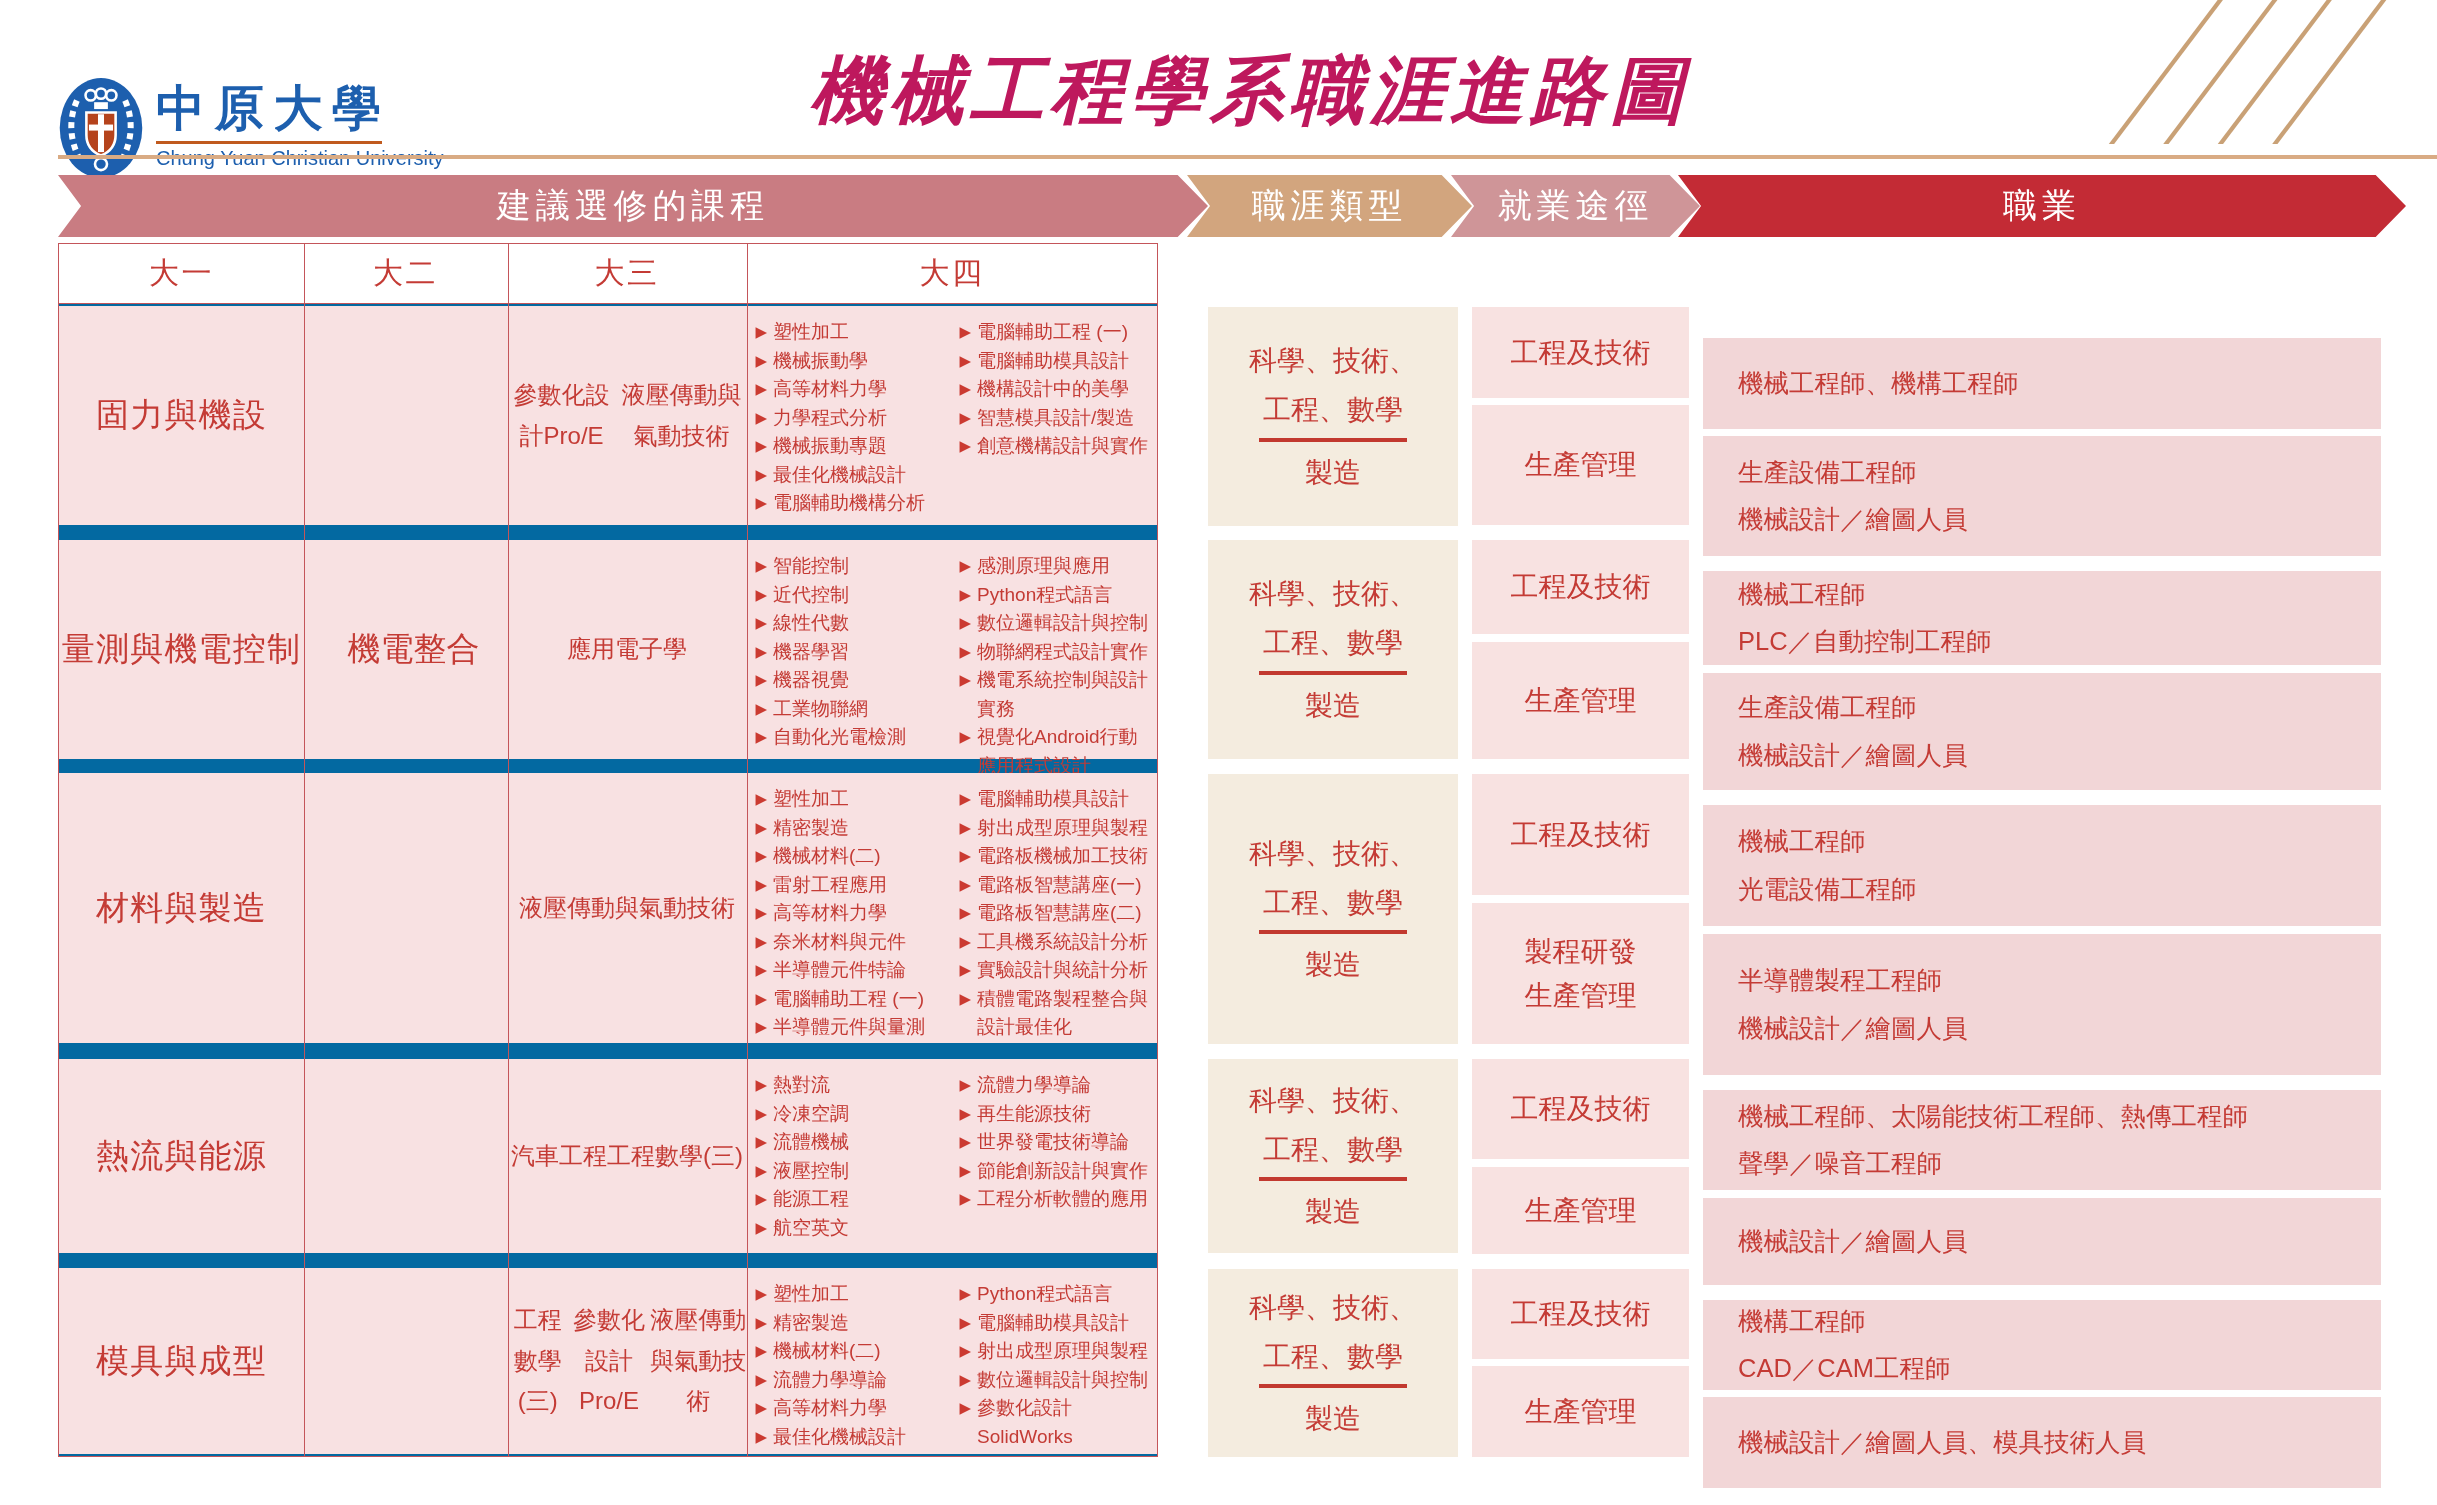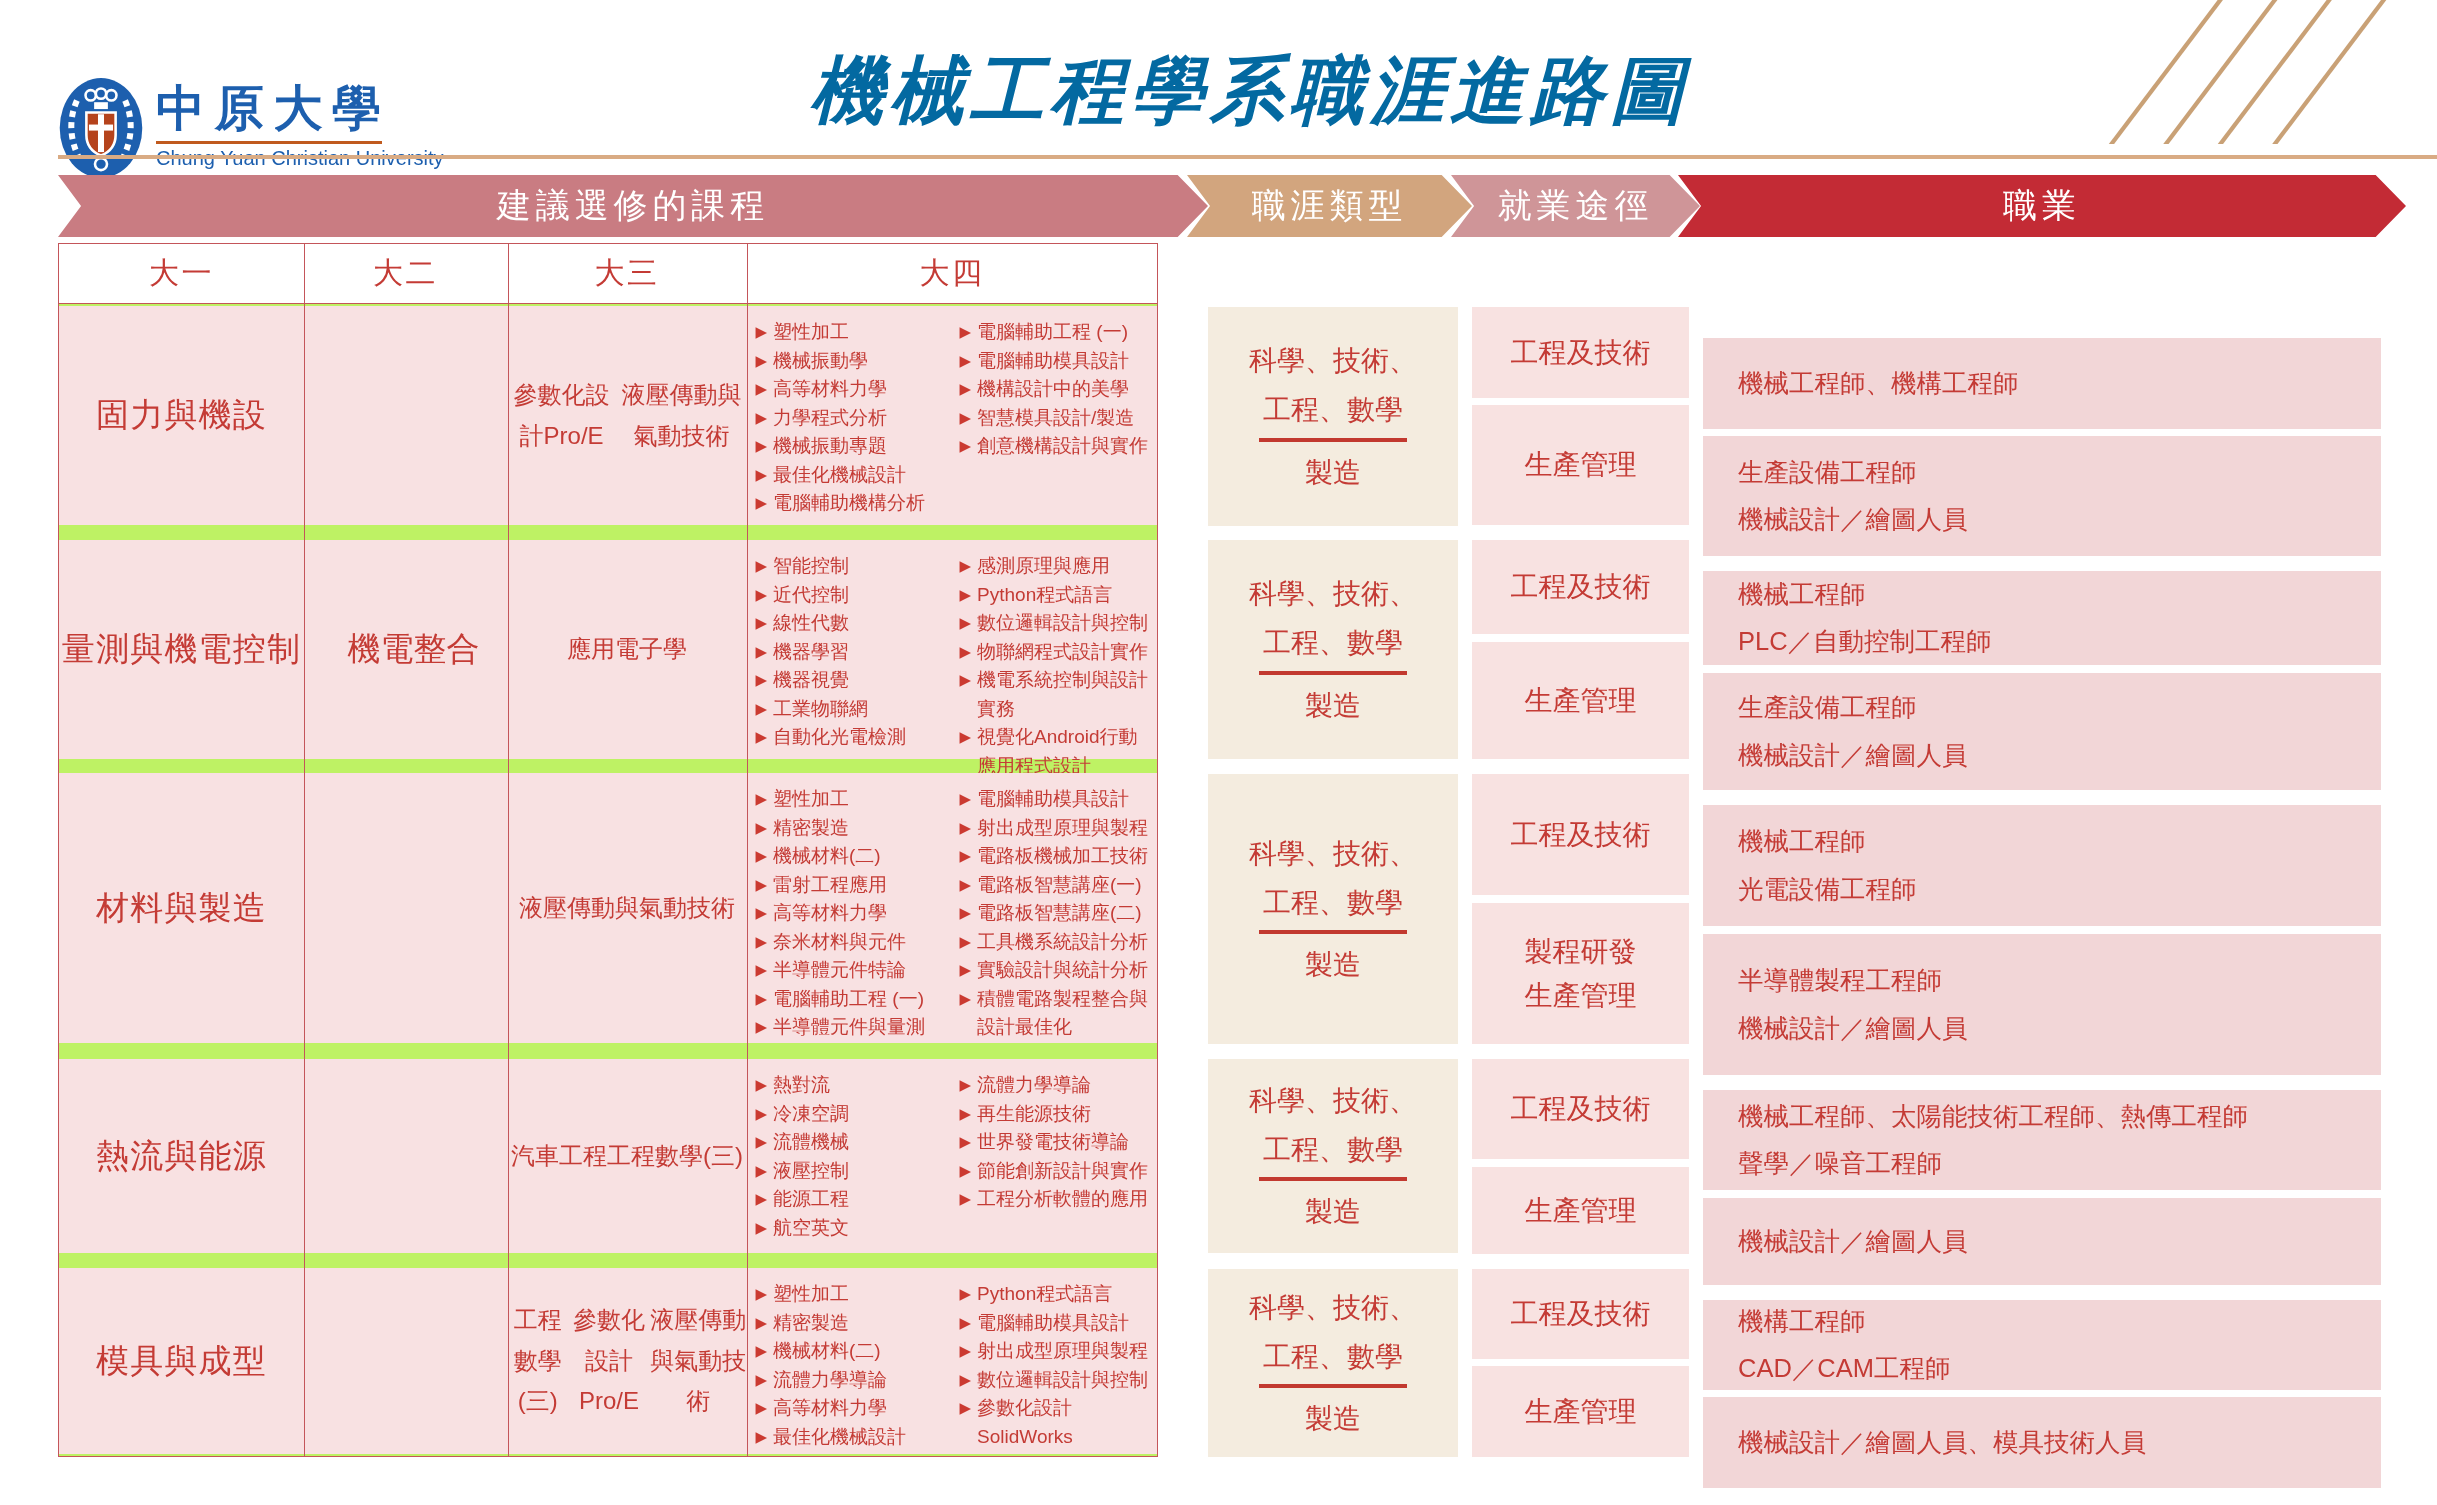--- a/index.html
+++ b/index.html
@@ -8,37 +8,37 @@
 
   
   .logo{position:absolute;left:58px;top:47px;display:flex;align-items:flex-start;margin-top:29px;}
   .emblem{width:86px;height:104px;}
   .logo-text{margin-left:12px;padding-top:6px;}
   .logo-cn{color:#1d5fae;font-size:49px;font-weight:bold;letter-spacing:9.7px;line-height:1.1;}
   .logo-rule{width:226px;height:3px;background:#c05a1e;margin:4.9px 0 3.6px;}
   .logo-en{color:#1d5fae;font-size:20px;letter-spacing:0px;}
   .title{position:absolute;left:716px;top:42px;width:1068px;text-align:center;
          font-family:"DejaVu Serif",serif;font-style:italic;font-weight:bold;
-         font-size:74px;color:#0369a1;letter-spacing:6px;}
+         font-size:74px;color:#be185d;letter-spacing:6px;}
   .diagonals{position:absolute;left:2088px;top:0;width:350px;height:144px;}
   .header-rule{position:absolute;left:58px;right:0;top:155px;height:3.6px;background:#d9ab84;}
 
   
   .banner{position:absolute;top:175px;height:62px;}
   .banner svg{position:absolute;left:0;top:0;}
   .banner .blabel{position:absolute;inset:0;display:flex;align-items:center;justify-content:center;
                   color:#ffffff;font-size:34px;letter-spacing:4.9px;}
   #banner-courses{left:58px;width:1150px;}
   #banner-type{left:1187px;width:285px;}
   #banner-path{left:1451px;width:249px;}
   #banner-occ{left:1678px;width:728px;}
 
   
   .ctable{position:absolute;left:58px;top:243px;width:1100px;height:1214px;
-          border:1.8px solid #c4555a;background:#bef264;box-sizing:border-box;}
+          border:1.8px solid #c4555a;background:#0369a1;box-sizing:border-box;}
   .vline{position:absolute;top:0;bottom:0;width:1.2px;background:#c4555a;z-index:5;}
   .thead{position:absolute;left:0;right:0;top:0;height:59px;border-bottom:1.2px solid #c4555a;
          display:flex;background:#ffffff;}
   .th{display:flex;align-items:center;justify-content:center;color:#c43b35;font-size:30px;letter-spacing:2.4px;}
   .th1{width:245px;}.th2{width:203px;}.th3{width:240px;}.th4{flex:1;}
   .crow{position:absolute;left:0;right:0;background:#f8e1e2;display:flex;}
   .r1{top:62px;height:219px;}
   .r2{top:296px;height:219px;}
   .r3{top:529px;height:270px;}
   .r4{top:815px;height:194px;}

